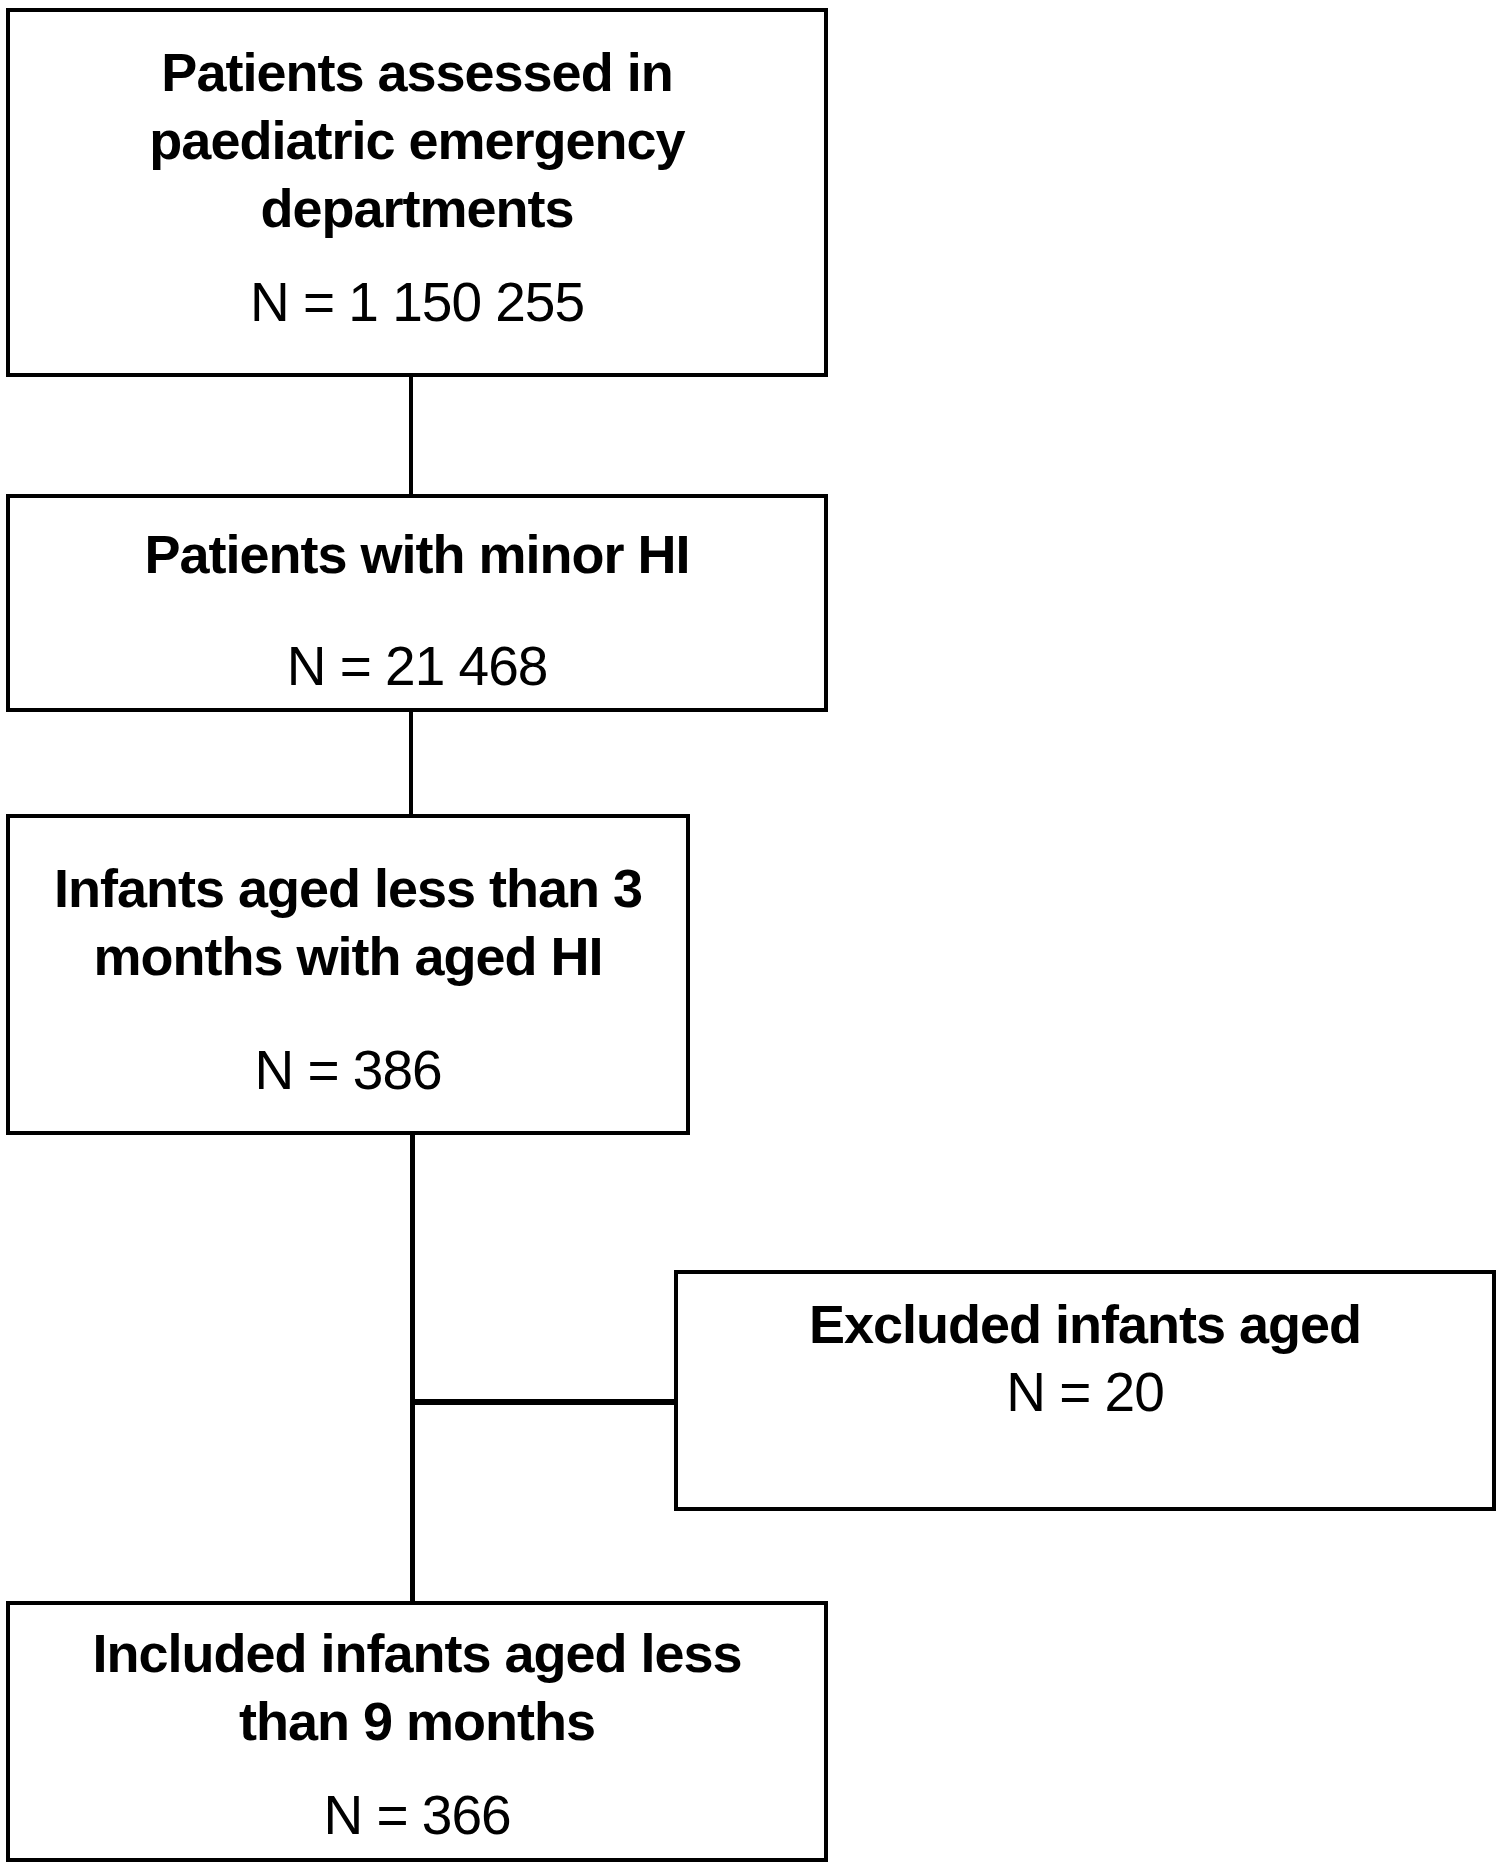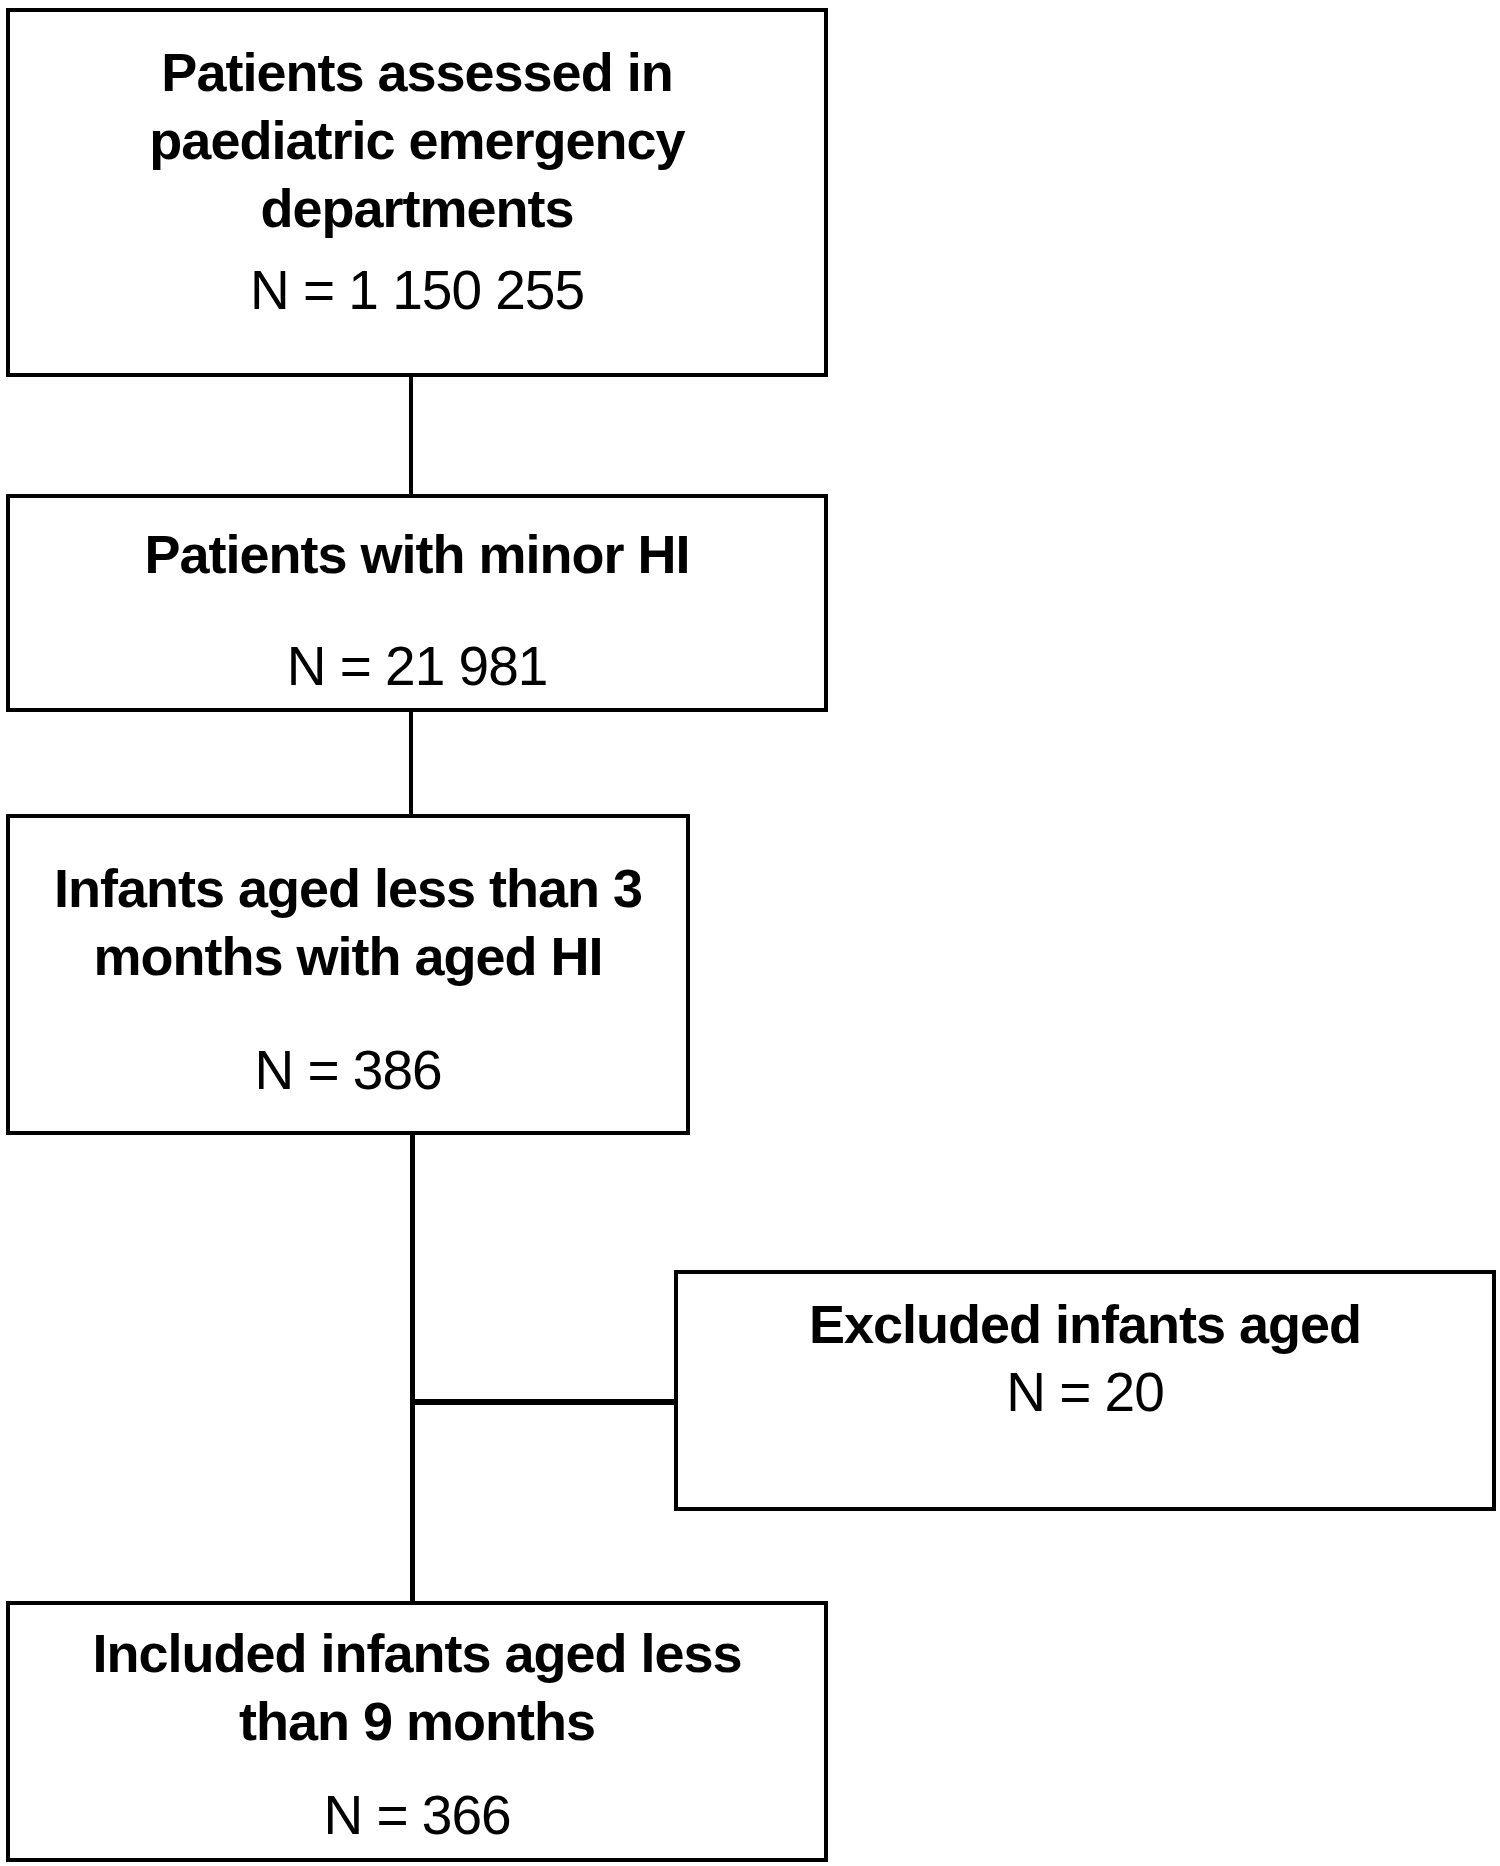--- a/index.html
+++ b/index.html
@@ -32,21 +32,21 @@
     line-height: 68px;
     letter-spacing: -1px;
   }
   .node .count {
     font-weight: 400;
     font-size: 55px;
     line-height: 68px;
     letter-spacing: -1px;
   }
   
-  #node-assessed  { left: 6px;   top: 8px;    width: 822px; height: 369px; padding-top: 26px; }
+  #node-assessed  { left: 6px;   top: 8px;    width: 822px; height: 369px; padding-top: 26px; gap: 12px; }
   #node-assessed .count { margin-top: 14px; }
   #node-minor-hi  { left: 6px;   top: 494px;  width: 822px; height: 218px; padding-top: 22px; }
   #node-minor-hi .count { margin-top: 44px; }
   #node-infants   { left: 6px;   top: 814px;  width: 684px; height: 321px; padding-top: 36px; }
   #node-infants .count { margin-top: 46px; }
   #node-excluded  { left: 674px; top: 1270px; width: 822px; height: 241px; padding-top: 16px; }
   #node-excluded .count { margin-top: 0; }
   #node-included  { left: 6px;   top: 1601px; width: 822px; height: 261px; padding-top: 14px; }
   #node-included .count { margin-top: 26px; }
   
@@ -77,21 +77,21 @@
     </div>
     <div class="count">N = 1 150 255</div>
   </div>
 
   <div class="vline" id="conn-1"></div>
 
   <div class="node" id="node-minor-hi">
     <div class="title">
       <div>Patients with minor HI</div>
     </div>
-    <div class="count">N = 21 981</div>
+    <div class="count">N = 21 468</div>
   </div>
 
   <div class="vline" id="conn-2"></div>
 
   <div class="node" id="node-infants">
     <div class="title">
       <div>Infants aged less than 3</div>
       <div>months with aged HI</div>
     </div>
     <div class="count">N = 386</div>

